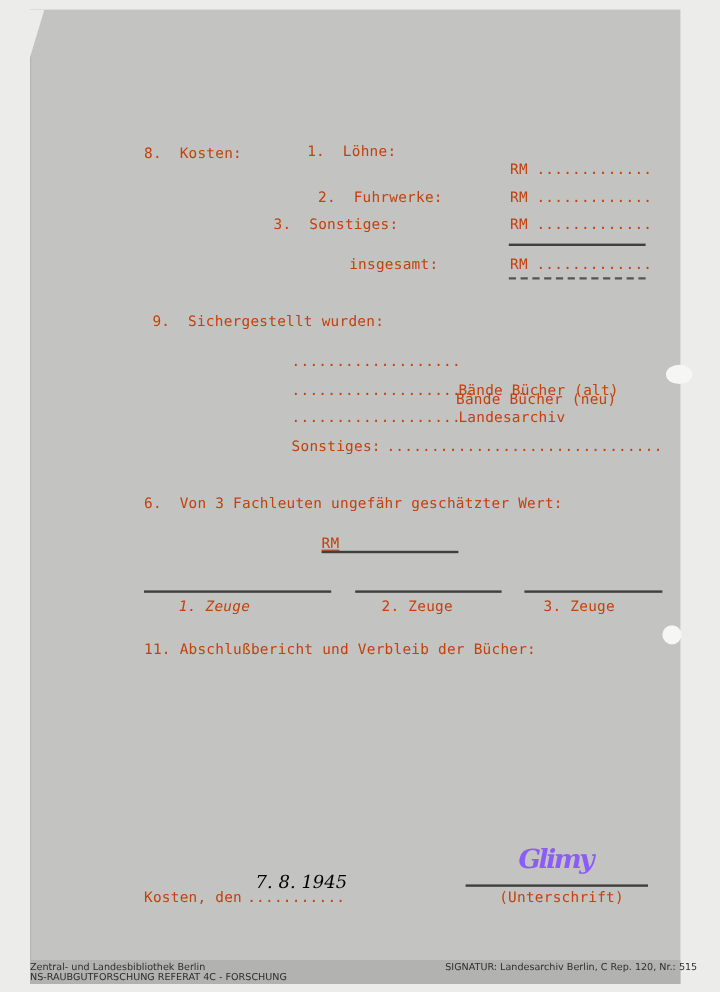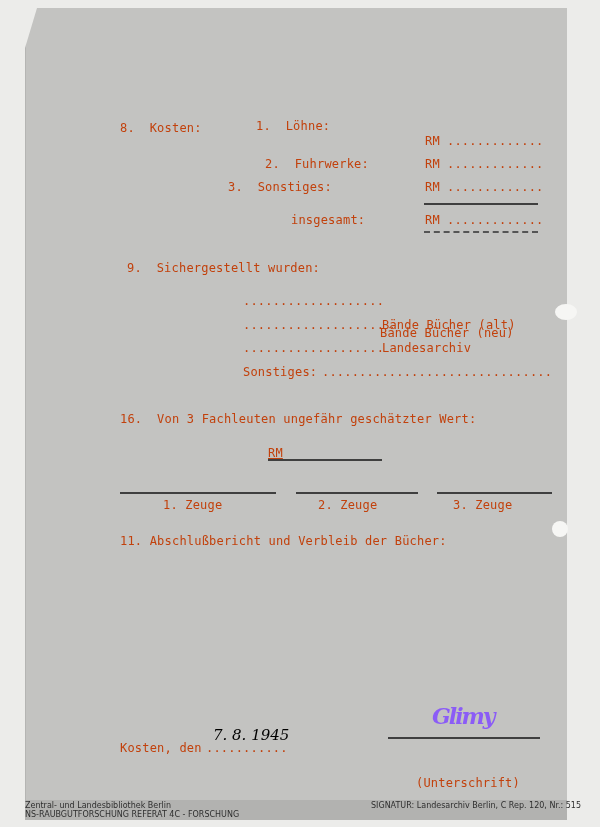--- a/index.html
+++ b/index.html
@@ -73,39 +73,39 @@
 <div class="t" style="left:127px;top:261px;">9.  Sichergestellt wurden:</div>
 <div class="t" style="left:243px;top:294px;">...................</div>
 <div class="t" style="left:380px;top:294px;margin-top:32px;">Bände Bücher (neu)</div>
 <div class="t" style="left:243px;top:318px;">...................</div>
 <div class="t" style="left:382px;top:318px;">Bände Bücher (alt)</div>
 <div class="t" style="left:243px;top:341px;">...................</div>
 <div class="t" style="left:382px;top:341px;">Landesarchiv</div>
 <div class="t" style="left:243px;top:365px;">Sonstiges:</div>
 <div class="t" style="left:322px;top:365px;">...............................</div>
 
-<div class="t" style="left:120px;top:412px;">16.  Von 3 Fachleuten ungefähr geschätzter Wert:</div>
+<div class="t" style="left:120px;top:412px;">6.  Von 3 Fachleuten ungefähr geschätzter Wert:</div>
 <div class="t" style="left:268px;top:446px;text-decoration:underline;">RM</div>
 <div class="hline" style="left:268px;top:459px;width:114px;"></div>
 
 <div class="hline" style="left:120px;top:492px;width:156px;"></div>
 <div class="hline" style="left:296px;top:492px;width:122px;"></div>
 <div class="hline" style="left:437px;top:492px;width:115px;"></div>
-<div class="t" style="left:163px;top:498px;">1. Zeuge</div>
+<div class="t" style="left:149px;top:498px;font-style:italic;">1. Zeuge</div>
 <div class="t" style="left:318px;top:498px;">2. Zeuge</div>
 <div class="t" style="left:453px;top:498px;">3. Zeuge</div>
 
 <div class="t" style="left:120px;top:534px;">11. Abschlußbericht und Verbleib der Bücher:</div>
 
 <div class="hand" style="left:213px;top:726px;">7. 8. 1945</div>
 <div class="t" style="left:120px;top:741px;">Kosten, den</div>
 <div class="t" style="left:206px;top:741px;">...........</div>
 <div class="sig" style="left:432px;top:703px;">Glimy</div>
 <div class="hline" style="left:388px;top:737px;width:152px;"></div>
-<div class="t" style="left:416px;top:741px;margin-top:35px;">(Unterschrift)</div>
+<div class="t" style="left:416px;top:741px;">(Unterschrift)</div>
 
 <div class="hole" style="left:555px;top:304px;"></div>
 <div class="hole" style="left:552px;top:521px;width:16px;height:16px;"></div>
 
 <div class="footer"></div>
 <div class="ft" style="left:25px;top:801px;">Zentral- und Landesbibliothek Berlin</div>
 <div class="ft" style="left:25px;top:810px;">NS-RAUBGUTFORSCHUNG REFERAT 4C - FORSCHUNG</div>
 <div class="ft" style="left:371px;top:801px;">SIGNATUR: Landesarchiv Berlin, C Rep. 120, Nr.: 515</div>
 
 </body></html>

